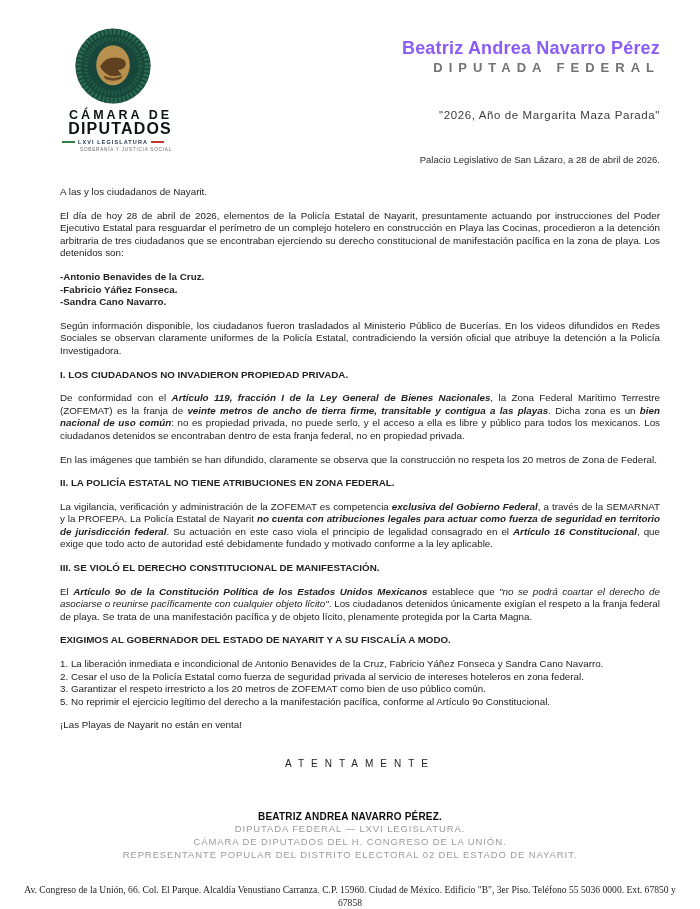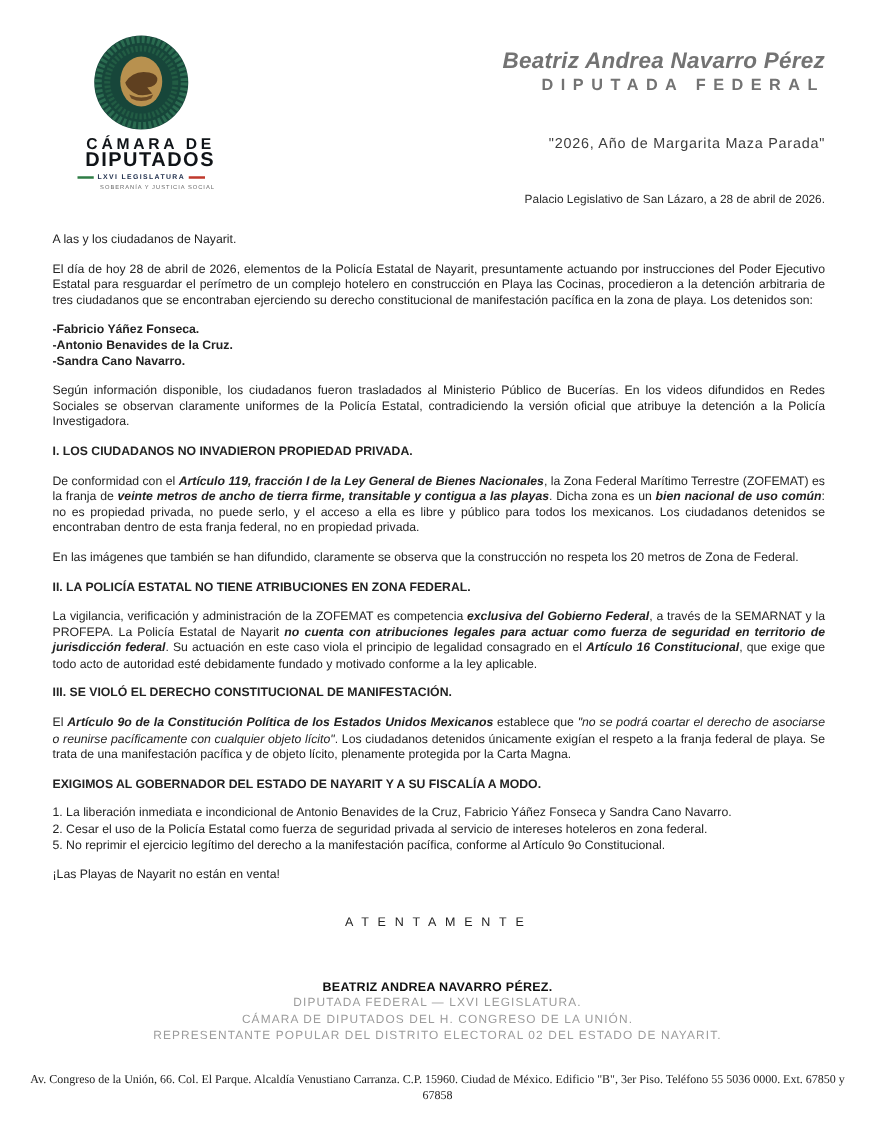--- a/index.html
+++ b/index.html
@@ -13,26 +13,26 @@
   .header { display:flex; justify-content:space-between; padding:26px 40px 0 54px; }
   .logo-block { width:118px; text-align:right; }
   .logo-emblem { width:84px; height:80px; margin:0 auto 2px auto; }
   .logo-line1 { font-weight:bold; font-size:12.5px; letter-spacing:3px; color:#101418; white-space:nowrap; }
   .logo-line2 { font-weight:bold; font-size:16px; letter-spacing:1.2px; color:#101418; margin-top:-2px; white-space:nowrap; }
   .logo-leg { display:flex; align-items:center; justify-content:center; gap:3px; margin-top:1px; }
   .logo-leg-text { font-size:5.5px; font-weight:bold; letter-spacing:1.1px; color:#22314d; white-space:nowrap; }
   .dash { height:2.5px; width:13px; display:inline-block; }
   .logo-motto { font-size:4.6px; letter-spacing:0.8px; color:#6a6a6a; margin-top:1.5px; white-space:nowrap; }
   .header-right { text-align:right; padding-top:12px; }
-  .deputy-name { font-size:18px; font-weight:bold; color:#737373; letter-spacing:0.2px;font-style:italic; }
+  .deputy-name { font-size:18px; font-weight:bold; color:#8b5cf6; letter-spacing:0.2px; }
   .deputy-title { font-size:13px; font-weight:bold; color:#737373; letter-spacing:6px; margin-top:1px; }
   .year-legend { font-size:11.5px; color:#3d3d3d; letter-spacing:0.6px; margin-top:34px; }
   .dateline { font-size:9.5px; color:#2b2b2b; margin-top:33px; }
   
-  .letter { padding:11px 40px 0 42px; font-size:9.8px; line-height:12.6px; }
+  .letter { padding:11px 40px 0 60px; font-size:9.8px; line-height:12.6px; }
   .salutation { margin-top:10px; }
   .blk { margin-top:11px; }
   .para { text-align:justify; }
   .heading { font-weight:bold; }
   .lines div { font-weight:bold; }
   .list div { text-align:justify; }
   .b { font-weight:bold;font-style:italic; }
   .i { font-style:italic; }
   .closing { text-align:center; font-weight:normal; font-size:10px; letter-spacing:7px; margin-top:26px; }
   
@@ -78,36 +78,37 @@
       <div class="year-legend">"2026, Año de Margarita Maza Parada"</div>
       <div class="dateline">Palacio Legislativo de San Lázaro, a 28 de abril de 2026.</div>
     </div>
   </header>
 
   <main class="letter">
     <p class="salutation">A las y los ciudadanos de Nayarit.</p>
     <div id="blocks">
         <p class="blk para"><span>El día de hoy 28 de abril de 2026, elementos de la Policía Estatal de Nayarit, presuntamente actuando por instrucciones del Poder Ejecutivo Estatal para resguardar el perímetro de un complejo hotelero en construcción en Playa las Cocinas, procedieron a la detención arbitraria de tres ciudadanos que se encontraban ejerciendo su derecho constitucional de manifestación pacífica en la zona de playa. Los detenidos son:</span></p>
         <div class="blk lines">
+          <div>-Antonio Benavides de la Cruz.</div>
           <div>-Fabricio Yáñez Fonseca.</div>
-          <div>-Antonio Benavides de la Cruz.</div>
           <div>-Sandra Cano Navarro.</div>
         </div>
         <p class="blk para"><span>Según información disponible, los ciudadanos fueron trasladados al Ministerio Público de Bucerías. En los videos difundidos en Redes Sociales se observan claramente uniformes de la Policía Estatal, contradiciendo la versión oficial que atribuye la detención a la Policía Investigadora.</span></p>
         <p class="blk heading">I. LOS CIUDADANOS NO INVADIERON PROPIEDAD PRIVADA.</p>
         <p class="blk para"><span>De conformidad con el </span><span class="b">Artículo 119, fracción I de la Ley General de Bienes Nacionales</span><span>, la Zona Federal Marítimo Terrestre (ZOFEMAT) es la franja de </span><span class="b">veinte metros de ancho de tierra firme, transitable y contigua a las playas</span><span>. Dicha zona es un </span><span class="b">bien nacional de uso común</span><span>: no es propiedad privada, no puede serlo, y el acceso a ella es libre y público para todos los mexicanos. Los ciudadanos detenidos se encontraban dentro de esta franja federal, no en propiedad privada.</span></p>
         <p class="blk para"><span>En las imágenes que también se han difundido, claramente se observa que la construcción no respeta los 20 metros de Zona de Federal.</span></p>
         <p class="blk heading">II. LA POLICÍA ESTATAL NO TIENE ATRIBUCIONES EN ZONA FEDERAL.</p>
         <p class="blk para"><span>La vigilancia, verificación y administración de la ZOFEMAT es competencia </span><span class="b">exclusiva del Gobierno Federal</span><span>, a través de la SEMARNAT y la PROFEPA. La Policía Estatal de Nayarit </span><span class="b">no cuenta con atribuciones legales para actuar como fuerza de seguridad en territorio de jurisdicción federal</span><span>. Su actuación en este caso viola el principio de legalidad consagrado en el </span><span class="b">Artículo 16 Constitucional</span><span>, que exige que todo acto de autoridad esté debidamente fundado y motivado conforme a la ley aplicable.</span></p>
         <p class="blk heading">III. SE VIOLÓ EL DERECHO CONSTITUCIONAL DE MANIFESTACIÓN.</p>
         <p class="blk para"><span>El </span><span class="b">Artículo 9o de la Constitución Política de los Estados Unidos Mexicanos</span><span> establece que </span><span class="i">"no se podrá coartar el derecho de asociarse o reunirse pacíficamente con cualquier objeto lícito"</span><span>. Los ciudadanos detenidos únicamente exigían el respeto a la franja federal de playa. Se trata de una manifestación pacífica y de objeto lícito, plenamente protegida por la Carta Magna.</span></p>
         <p class="blk heading">EXIGIMOS AL GOBERNADOR DEL ESTADO DE NAYARIT Y A SU FISCALÍA A MODO.</p>
         <div class="blk list">
           <div>1. La liberación inmediata e incondicional de Antonio Benavides de la Cruz, Fabricio Yáñez Fonseca y Sandra Cano Navarro.</div>
           <div>2. Cesar el uso de la Policía Estatal como fuerza de seguridad privada al servicio de intereses hoteleros en zona federal.</div>
+          <div>3. Garantizar el respeto irrestricto a los 20 metros de ZOFEMAT como bien de uso público común.</div>
           <div>5. No reprimir el ejercicio legítimo del derecho a la manifestación pacífica, conforme al Artículo 9o Constitucional.</div>
         </div>
         <p class="blk para"><span>¡Las Playas de Nayarit no están en venta!</span></p>
       </div>
     <div class="closing">ATENTAMENTE</div>
   </main>
 
   <div class="signature">
     <div class="sig-name">BEATRIZ ANDREA NAVARRO PÉREZ.</div>
     <div class="sig-line">DIPUTADA FEDERAL — LXVI LEGISLATURA.</div>

